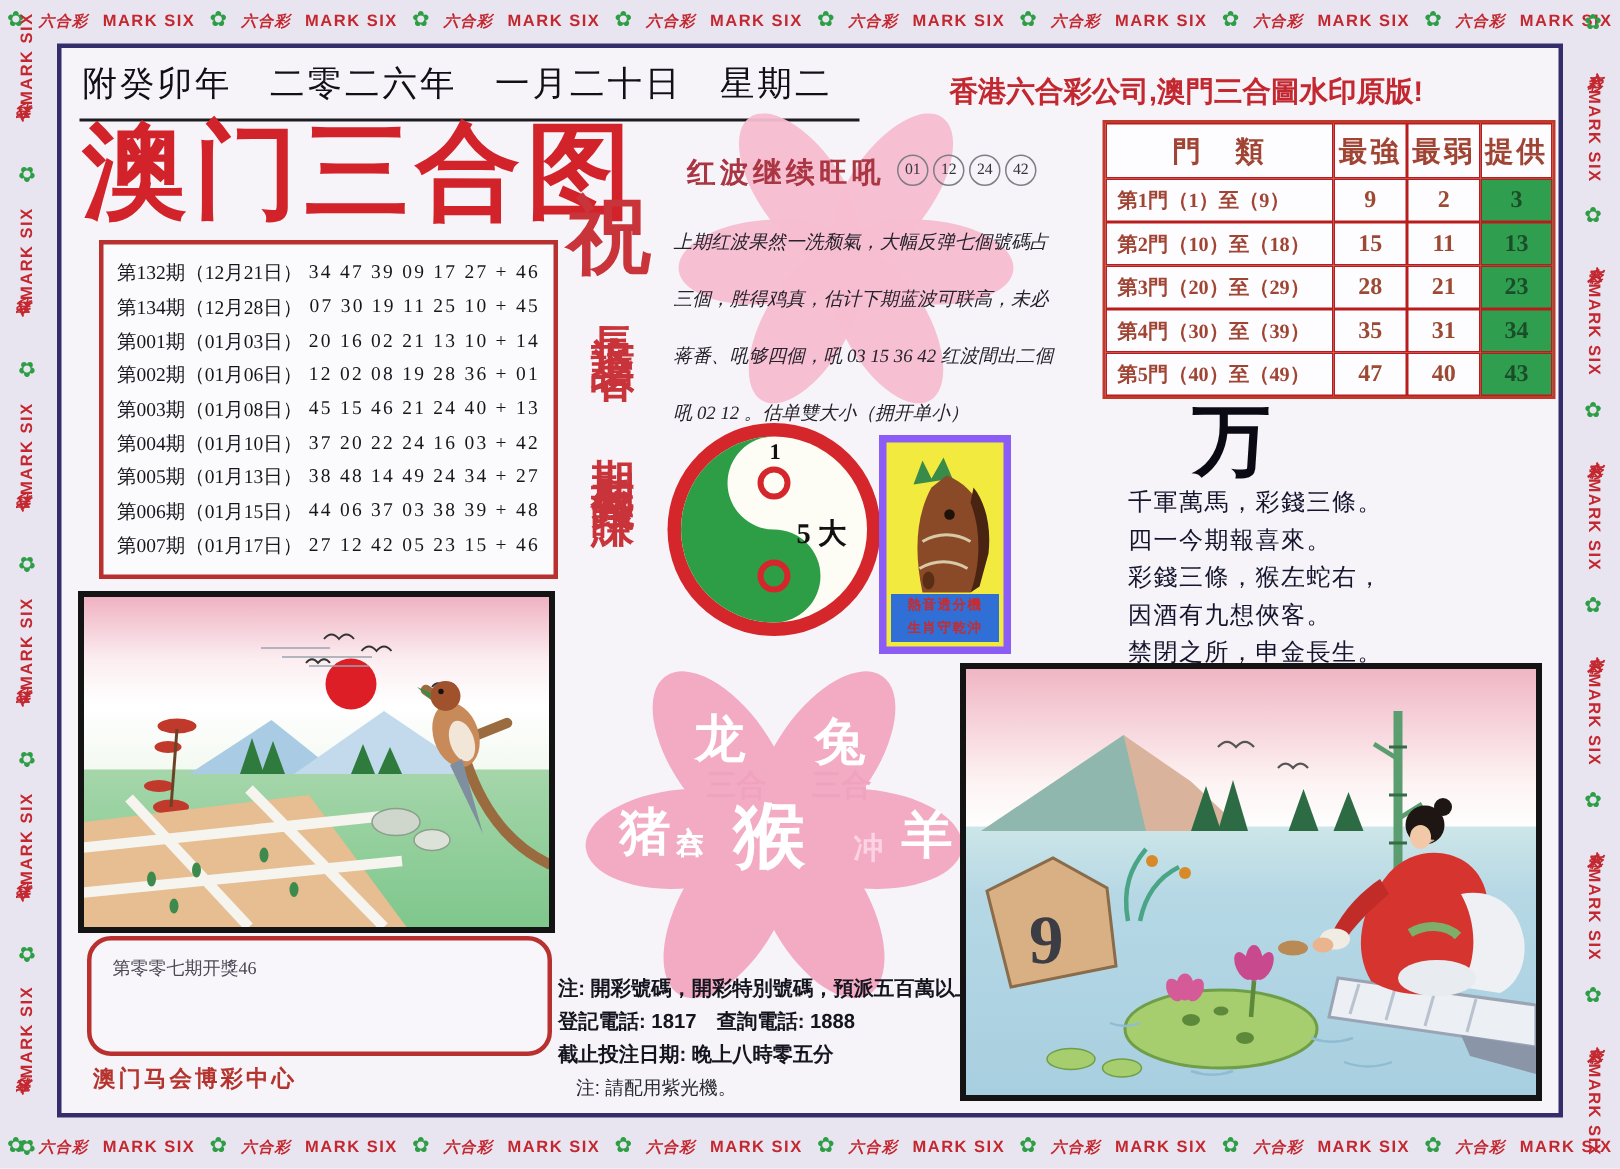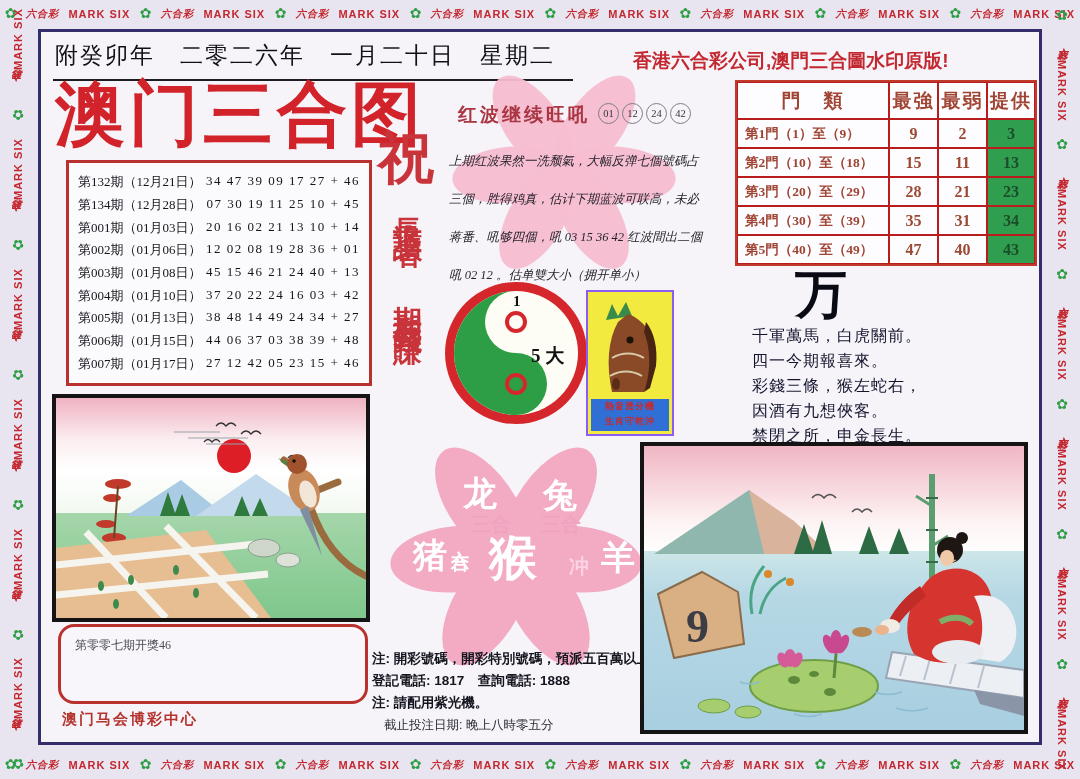--- a/index.html
+++ b/index.html
@@ -44,21 +44,21 @@
   .redwave-lines{left:408px;top:110px;width:292px;font-size:12.5px;font-style:italic;color:#26222c;
                  line-height:38px;white-space:nowrap;}
   .cat-table{left:694px;top:48px;width:298px;border:2px solid #c0392b;background:#fdfcfe;
              display:grid;grid-template-columns:152px 49px 49px 48px;box-sizing:content-box;}
   .cc{border:1px solid #b91c1c;display:flex;align-items:center;justify-content:center;color:#a04434;box-sizing:border-box;}
   .cc.hd{height:37px;font-size:19px;font-weight:bold;letter-spacing:2px;}
   .cc.lbl{height:29px;justify-content:flex-start;padding-left:7px;font-size:13.5px;font-weight:bold;white-space:nowrap;}
   .cc.num{height:29px;font-size:16px;font-weight:bold;color:#9c4a33;}
   .cc.give{background:#2f9e4f;color:#1b4d2a;}
   .yinyang{left:402px;top:248px;width:146px;height:146px;}
-  .horse{left:545px;top:258px;width:88px;height:146px;border:2px solid #8b5cf6;background:#f2ea3e;box-sizing:border-box;}
+  .horse{left:545px;top:258px;width:88px;height:146px;border:5px solid #8b5cf6;background:#f2ea3e;box-sizing:border-box;}
   .horse svg{position:absolute;left:0;top:0;}
   .horse-cap{position:absolute;left:3px;right:3px;bottom:3px;height:32px;background:#2f6fd6;
              color:#cc2a2a;font-size:9px;font-weight:bold;text-align:center;line-height:15px;letter-spacing:1px;}
   .poem{left:711px;top:234px;width:300px;color:#15152e;}
   .poem .big{font-size:52px;font-weight:bold;color:#0a0a14;margin-left:43px;line-height:1.1;}
   .poem .pline{font-size:16px;line-height:25px;letter-spacing:1px;}
   .zflower{left:334px;top:396px;width:282px;height:248px;}
   .zflower span{position:absolute;color:#fff;font-weight:bold;
                 font-family:"Liberation Sans","DejaVu Sans",sans-serif;line-height:1;}
   .z-tl{left:88px;top:48px;font-size:34px;}
@@ -298,21 +298,21 @@
       <ellipse cx="28" cy="92" rx="4" ry="6" fill="#5a2d15"></ellipse>
     </svg>
     <div class="horse-cap">
       <div>熱音透分機</div>
       <div>生肖守乾沖</div>
     </div>
   </div>
 
   <div class="poem">
     <div class="big">万</div>
-    <div class="pline">千軍萬馬，白虎關前。</div>
+    <div class="pline">千軍萬馬，彩錢三條。</div>
     <div class="pline">四一今期報喜來。</div>
     <div class="pline">彩錢三條，猴左蛇右，</div>
     <div class="pline">因酒有九想俠客。</div>
     <div class="pline">禁閉之所，申金長生。</div>
     <div class="pline">戰鼓聲聲震碧天。</div>
   </div>
 
   <div class="zflower">
     <svg viewBox="0 0 282 248" width="282" height="248">
       <g transform="translate(141,126)" fill="#f3abc4">
@@ -400,22 +400,22 @@
   </div>
 
   <div class="note-box">
     <span>第零零七期开獎46</span>
   </div>
   <div class="center-name">澳门马会博彩中心</div>
 
   <div class="fnotes">
     <div class="nline">注: 開彩號碼，開彩特別號碼，預派五百萬以上者</div>
     <div class="nline">登記電話: 1817　查詢電話: 1888</div>
+    <div class="nline">截止投注日期: 晚上八時零五分</div>
     <div class="nline">注: 請配用紫光機。</div>
-    <div class="nline">截止投注日期: 晚上八時零五分</div>
   </div>
 
   <div class="paint paint-right">
     <svg viewBox="0 0 380 284" width="380" height="284">
       <defs>
         <linearGradient id="skyR" x1="0" y1="0" x2="0" y2="1">
           <stop offset="0" stop-color="#f0b6c4"></stop>
             <stop offset="0.7" stop-color="#fdf4f4"></stop>
           <stop offset="1" stop-color="#ffffff"></stop>
         </linearGradient>

